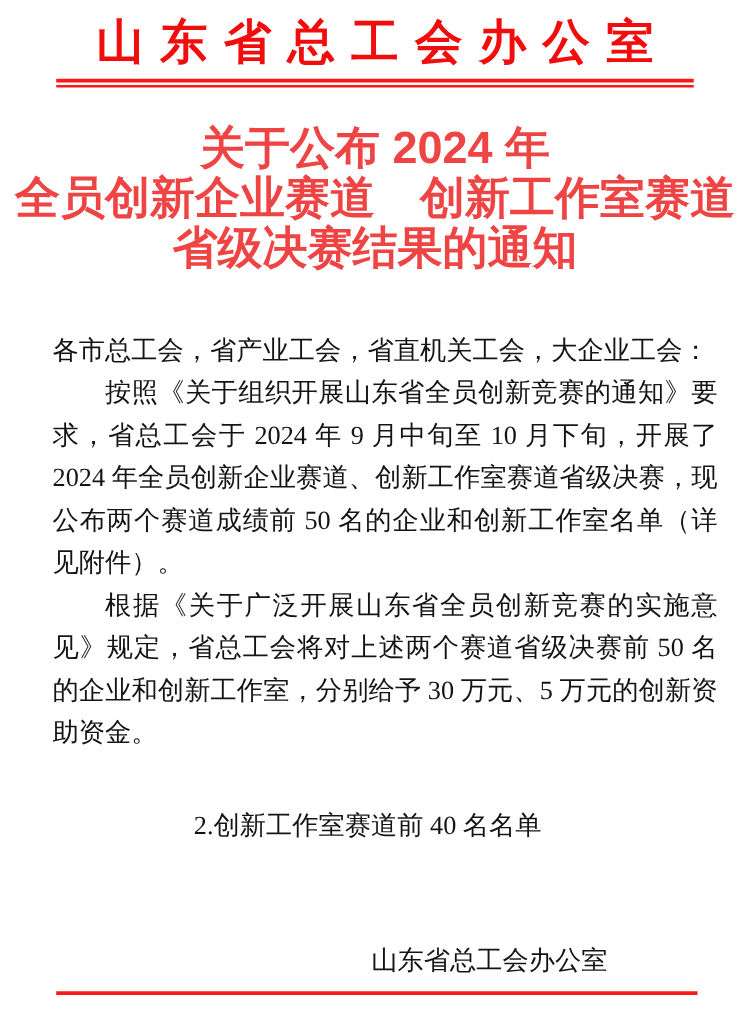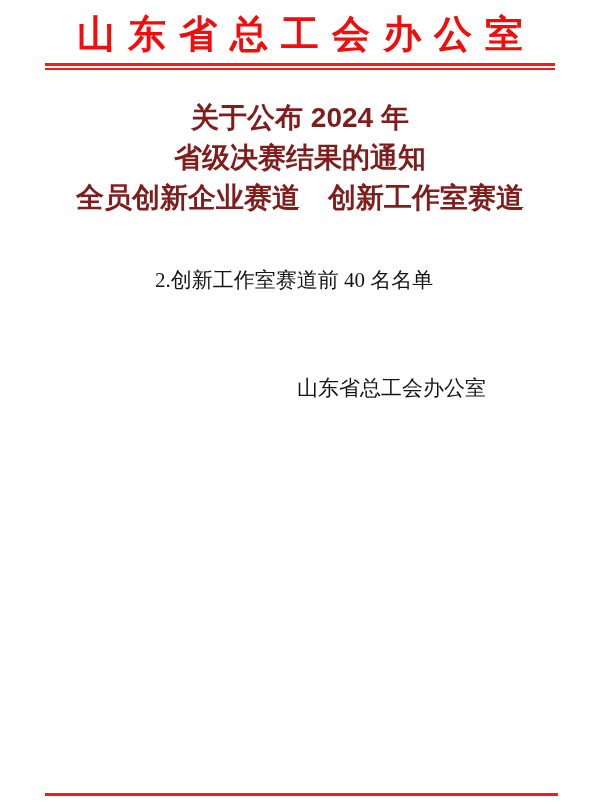--- a/index.html
+++ b/index.html
@@ -30,23 +30,23 @@
     margin:4px 45px 0 45px;
     height:7px;
     border-top:3px solid var(--red-rule,#fa1919);
     border-bottom:2.5px solid var(--red-rule,#fa1919);
   }
   
   .doc-title {
     margin-top:28px;
     text-align:center;
     font-weight:bold;
-    font-size:28px;
+    font-size:36px;
     line-height:40px;
-    color:#7f1d1d;
+    color:#ef4444;
     font-family:"Liberation Sans","DejaVu Sans",sans-serif;
   }
   
   .body-text {
     margin:45px 26px 0 42px;
     font-size:21px;
     line-height:34px;
     text-align:justify;
     color:#141414;
   }
@@ -68,25 +68,28 @@
 
 <div class="page">
 
   <header>
     <h1 class="agency">山东省总工会办公室</h1>
     <div class="double-rule"></div>
   </header>
 
   <div class="doc-title">
     <div>关于公布 2024 年</div>
+    <div>全员创新企业赛道　创新工作室赛道</div>
     <div>省级决赛结果的通知</div>
-    <div>全员创新企业赛道　创新工作室赛道</div>
   </div>
 
   <div class="body-text">
+    <p>各市总工会，省产业工会，省直机关工会，大企业工会：</p>
+    <p class="indent">按照《关于组织开展山东省全员创新竞赛的通知》要求，省总工会于 2024 年 9 月中旬至 10 月下旬，开展了 2024 年全员创新企业赛道、创新工作室赛道省级决赛，现公布两个赛道成绩前 50 名的企业和创新工作室名单（详见附件）。</p>
+    <p class="indent">根据《关于广泛开展山东省全员创新竞赛的实施意见》规定，省总工会将对上述两个赛道省级决赛前 50 名的企业和创新工作室，分别给予 30 万元、5 万元的创新资助资金。</p>
 
     <div class="attachments">
       <p class="att-line2">2.创新工作室赛道前 40 名名单</p>
     </div>
 
     <div class="signature">
       <p class="sig-org">山东省总工会办公室</p>
 
     </div>
   </div>

